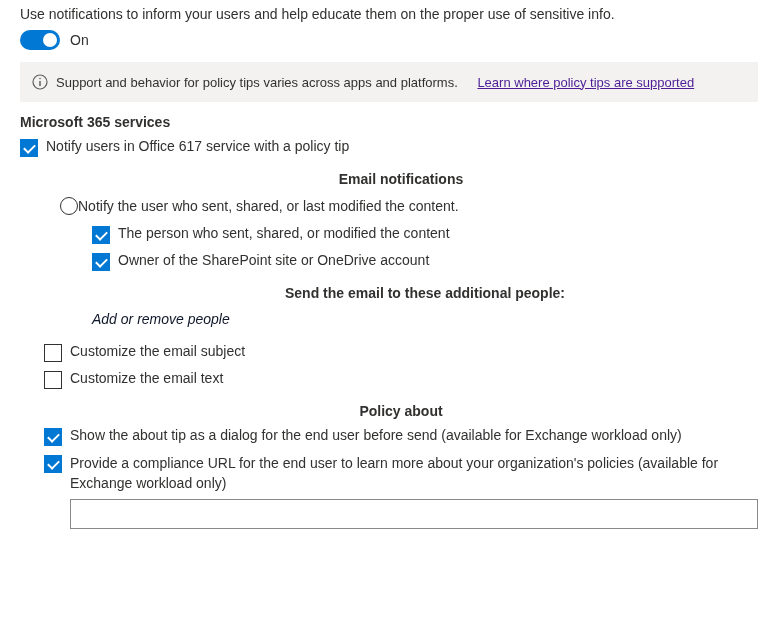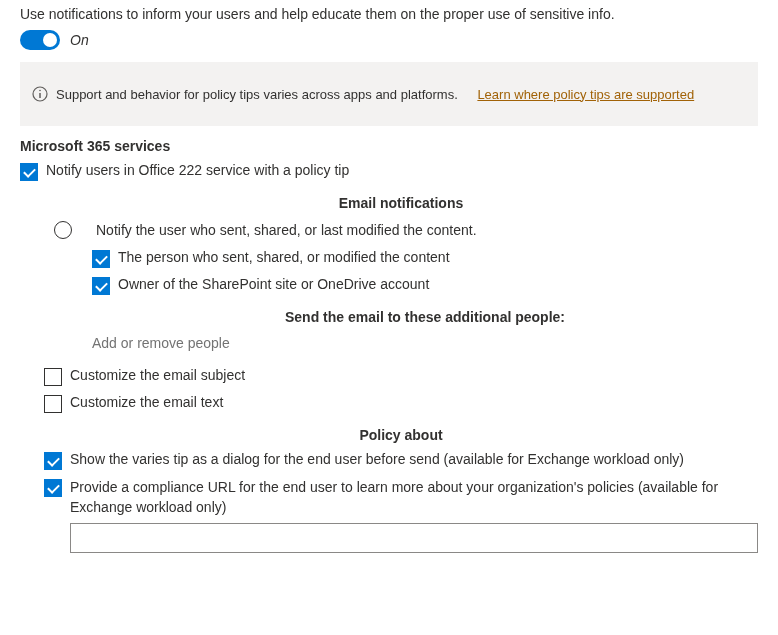--- a/index.html
+++ b/index.html
@@ -6,51 +6,51 @@
     body {
       font-family: "Segoe UI", -apple-system, sans-serif;
       font-size: 14px;
       color: #323130;
       background: #fff;
       padding: 6px 20px 20px 20px;
       width: 778px;
     }
     .bold { font-weight: 400; }
     .section-title { font-weight: 600; margin: 8px 0 5px 0; }
-    .toggle-row { display: flex; align-items: center; gap: 10px; margin: 8px 0 12px 0; font-style: italic; }
+    .toggle-row { display: flex; align-items: center; gap: 10px; margin: 8px 0 12px 0; }
     .toggle {
       position: relative;
       width: 40px; height: 20px;
       background: #0078D4;
       border-radius: 10px;
       cursor: pointer;
     }
     .toggle-knob {
       position: absolute;
       top: 3px; right: 3px;
       width: 14px; height: 14px;
       background: #fff;
       border-radius: 50%;
     }
     .info-bar {
       display: flex;
       align-items: center;
       gap: 8px;
       background: #f3f2f1;
-      padding: 24px 12px;
+      padding: 12px 12px;
       margin-bottom: 12px;
       font-size: 13px;
     }
     .info-icon {
       width: 16px; height: 16px;
       flex-shrink: 0;
     }
     .info-icon svg { width: 16px; height: 16px; }
-    .link { color: #a16207; text-decoration: underline; cursor: pointer; }
-    .link-nodeco { color: #737373; cursor: pointer; }
+    .link { color: #4c1d95; text-decoration: underline; cursor: pointer; }
+    .link-nodeco { color: #0f172a; cursor: pointer; font-style: italic; }
     .checkbox-row {
       display: flex;
       align-items: flex-start;
       gap: 8px;
       margin: 8px 0;
     }
     .checkbox {
       width: 18px; height: 18px;
       border: 1px solid #323130;
       flex-shrink: 0;
@@ -68,22 +68,22 @@
       content: "";
       width: 5px; height: 9px;
       border: solid #fff;
       border-width: 0 2px 2px 0;
       transform: rotate(45deg);
       margin-top: -2px;
     }
     .radio-row {
       display: flex;
       align-items: center;
-      gap: 24px;
-      margin: 10px 10px;
+      gap: 0;
+      margin: 10px 16px;
     }
     .radio {
       width: 18px; height: 18px;
       border: 1px solid #323130;
       border-radius: 50%;
       flex-shrink: 0;
       display: flex;
       align-items: center;
       justify-content: center;
       cursor: pointer;
@@ -132,21 +132,21 @@
   </span>
   <span>Support and behavior for policy tips varies across apps and platforms.</span>
   <span>&nbsp;</span>
   <a class="link">Learn where policy tips are supported</a>
 </div>
 
 <div class="section-title">Microsoft 365 services</div>
 
 <div class="checkbox-row">
   <div class="checkbox checked"></div>
-  <span>Notify users in Office 222 service with a policy tip</span>
+  <span>Notify users in Office 617 service with a policy tip</span>
 </div>
 
 <div class="indent-1">
   <div class="subheading">Email notifications</div>
 
   <div class="radio-row">
     <div class="radio"></div>
     <span>Notify the user who sent, shared, or last modified the content.</span>
   </div>
 
@@ -175,21 +175,21 @@
   <div class="checkbox-row">
     <div class="checkbox"></div>
     <span>Customize the email text</span>
   </div>
 
   <div class="subheading">Policy about</div>
 
 
   <div class="checkbox-row">
     <div class="checkbox checked"></div>
-    <span>Show the varies tip as a dialog for the end user before send (available for Exchange workload only)</span>
+    <span>Show the about tip as a dialog for the end user before send (available for Exchange workload only)</span>
   </div>
 
   <div class="checkbox-row">
     <div class="checkbox checked"></div>
     <div class="multiline-label">
       <span>Provide a compliance URL for the end user to learn more about your organization's policies (available for Exchange workload only)</span>
       <div>
         <input type="text" class="url-input" value="" style="">
       </div>
     </div>

